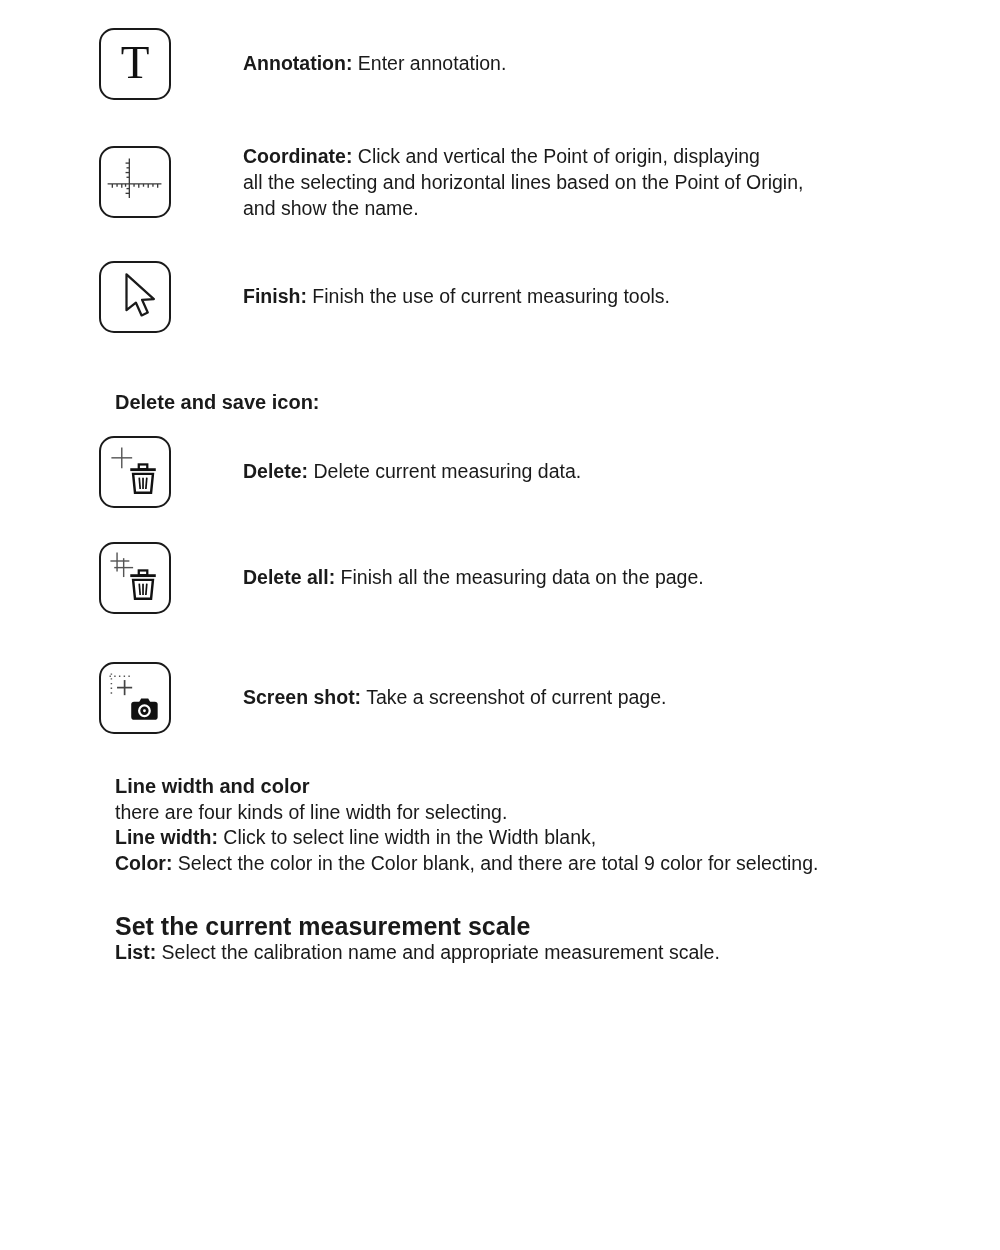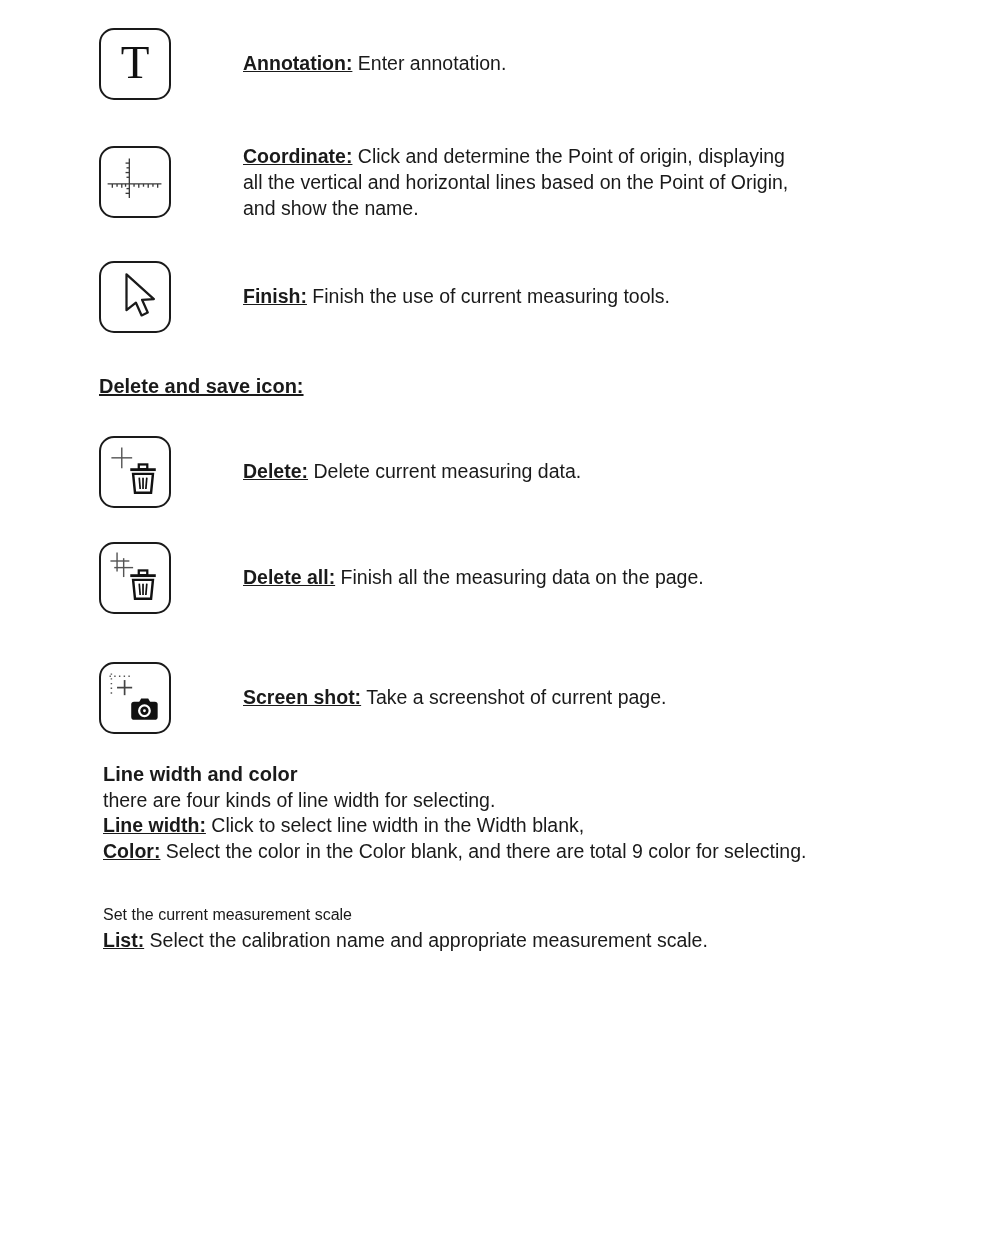--- a/index.html
+++ b/index.html
@@ -34,34 +34,34 @@
     transform: translateY(-2px);
   }
   .desc {
     position: absolute;
     left: 243px;
     margin: 0;
     font-size: 19.5px;
     line-height: 26px;
     white-space: nowrap;
   }
-  .desc b, .para b, .heading { font-weight: 700; text-decoration: underline; }
+  .desc b, .para b, .heading { font-weight: 700; }
   .heading {
     position: absolute;
     left: 99px;
-    margin: 0;
+    margin: 16px;
     font-size: 20px;
     line-height: 26px;
     white-space: nowrap;
     text-align: center;
   }
   .para {
     position: absolute;
     left: 99px;
-    margin: 4px;
+    margin: 16px;
     font-size: 19.5px;
     line-height: 25.5px;
     white-space: nowrap;
   }
 </style>
 </head>
 <body>
 
 <div class="page">
 
@@ -92,22 +92,22 @@
         <line x1="27" y1="21" x2="30" y2="21"></line>
         <line x1="26" y1="26" x2="30" y2="26"></line>
         <line x1="27" y1="31" x2="30" y2="31"></line>
         <line x1="27" y1="43" x2="30" y2="43"></line>
         <line x1="26" y1="48" x2="30" y2="48"></line>
       </g>
     </svg>
   </div>
   <p class="desc" style="top:143px">
     <b>Coordinate:</b>
-    <span>Click and determine the Point of origin, displaying</span><br>
-    <span>all the vertical and horizontal lines based on the Point of Origin,</span><br>
+    <span>Click and vertical the Point of origin, displaying</span><br>
+    <span>all the selecting and horizontal lines based on the Point of Origin,</span><br>
     <span>and show the name.</span>
   </p>
 
   <div class="icon-box" style="top:261px">
     <svg viewBox="0 0 72 72">
       <path d="M27 12 L27 50 L37 42 L43 55.5 L49.5 52.5 L43.5 39 L56 38.3 Z" fill="#ffffff" stroke="#1a1a1a" stroke-width="2.4" stroke-linejoin="round"></path>
     </svg>
   </div>
   <p class="desc" style="top:283px">
     <b>Finish:</b>
@@ -190,20 +190,20 @@
       <b>Line width:</b>
       <span>Click to select line width in the Width blank,</span>
     </div>
     <div>
       <b>Color:</b>
       <span>Select the color in the Color blank, and there are total 9 color for selecting.</span>
     </div>
   </div>
 
   <div class="para" style="top:898px">
-    <div style="font-weight:400;font-size:16px">Set the current measurement scale</div>
+    <div style="font-weight:700;font-size:25px">Set the current measurement scale</div>
     <div>
       <b>List:</b>
       <span>Select the calibration name  and appropriate measurement scale.</span>
     </div>
   </div>
 
 </div>
 
 </body></html>

